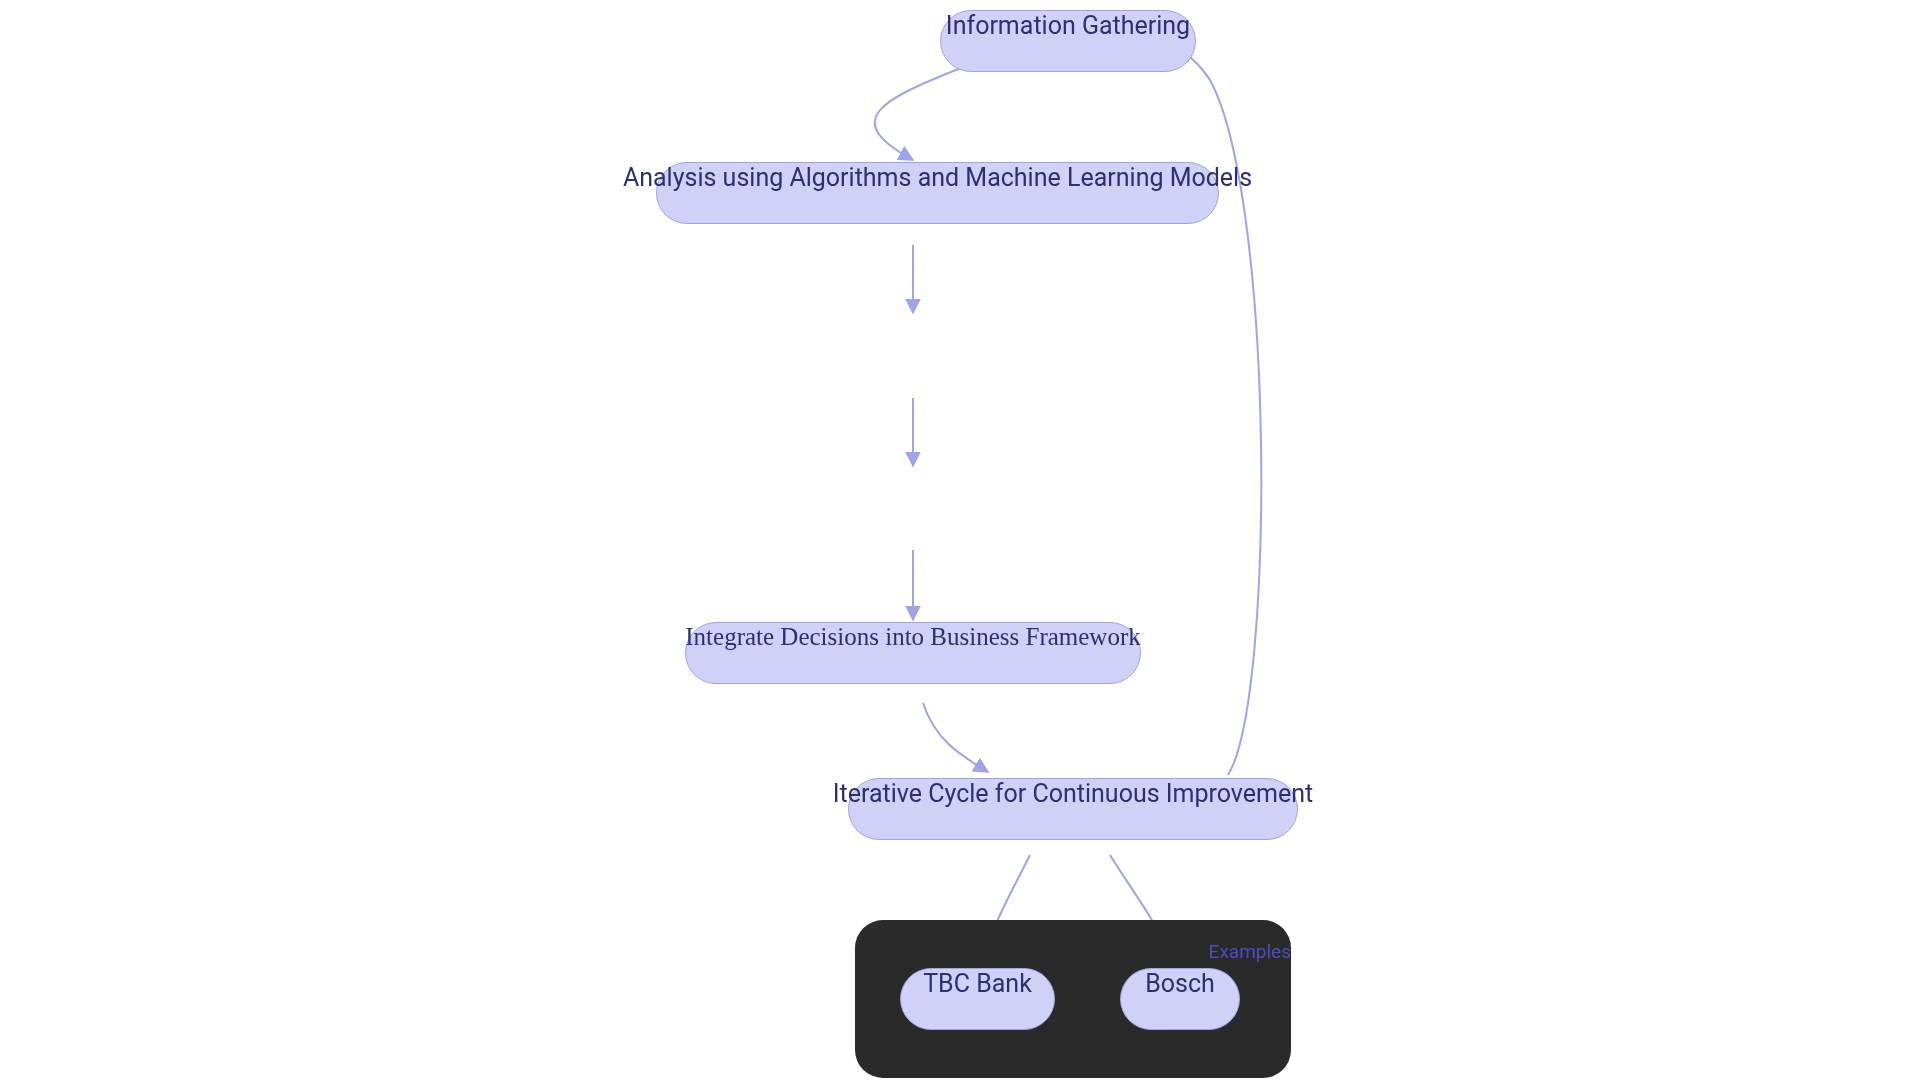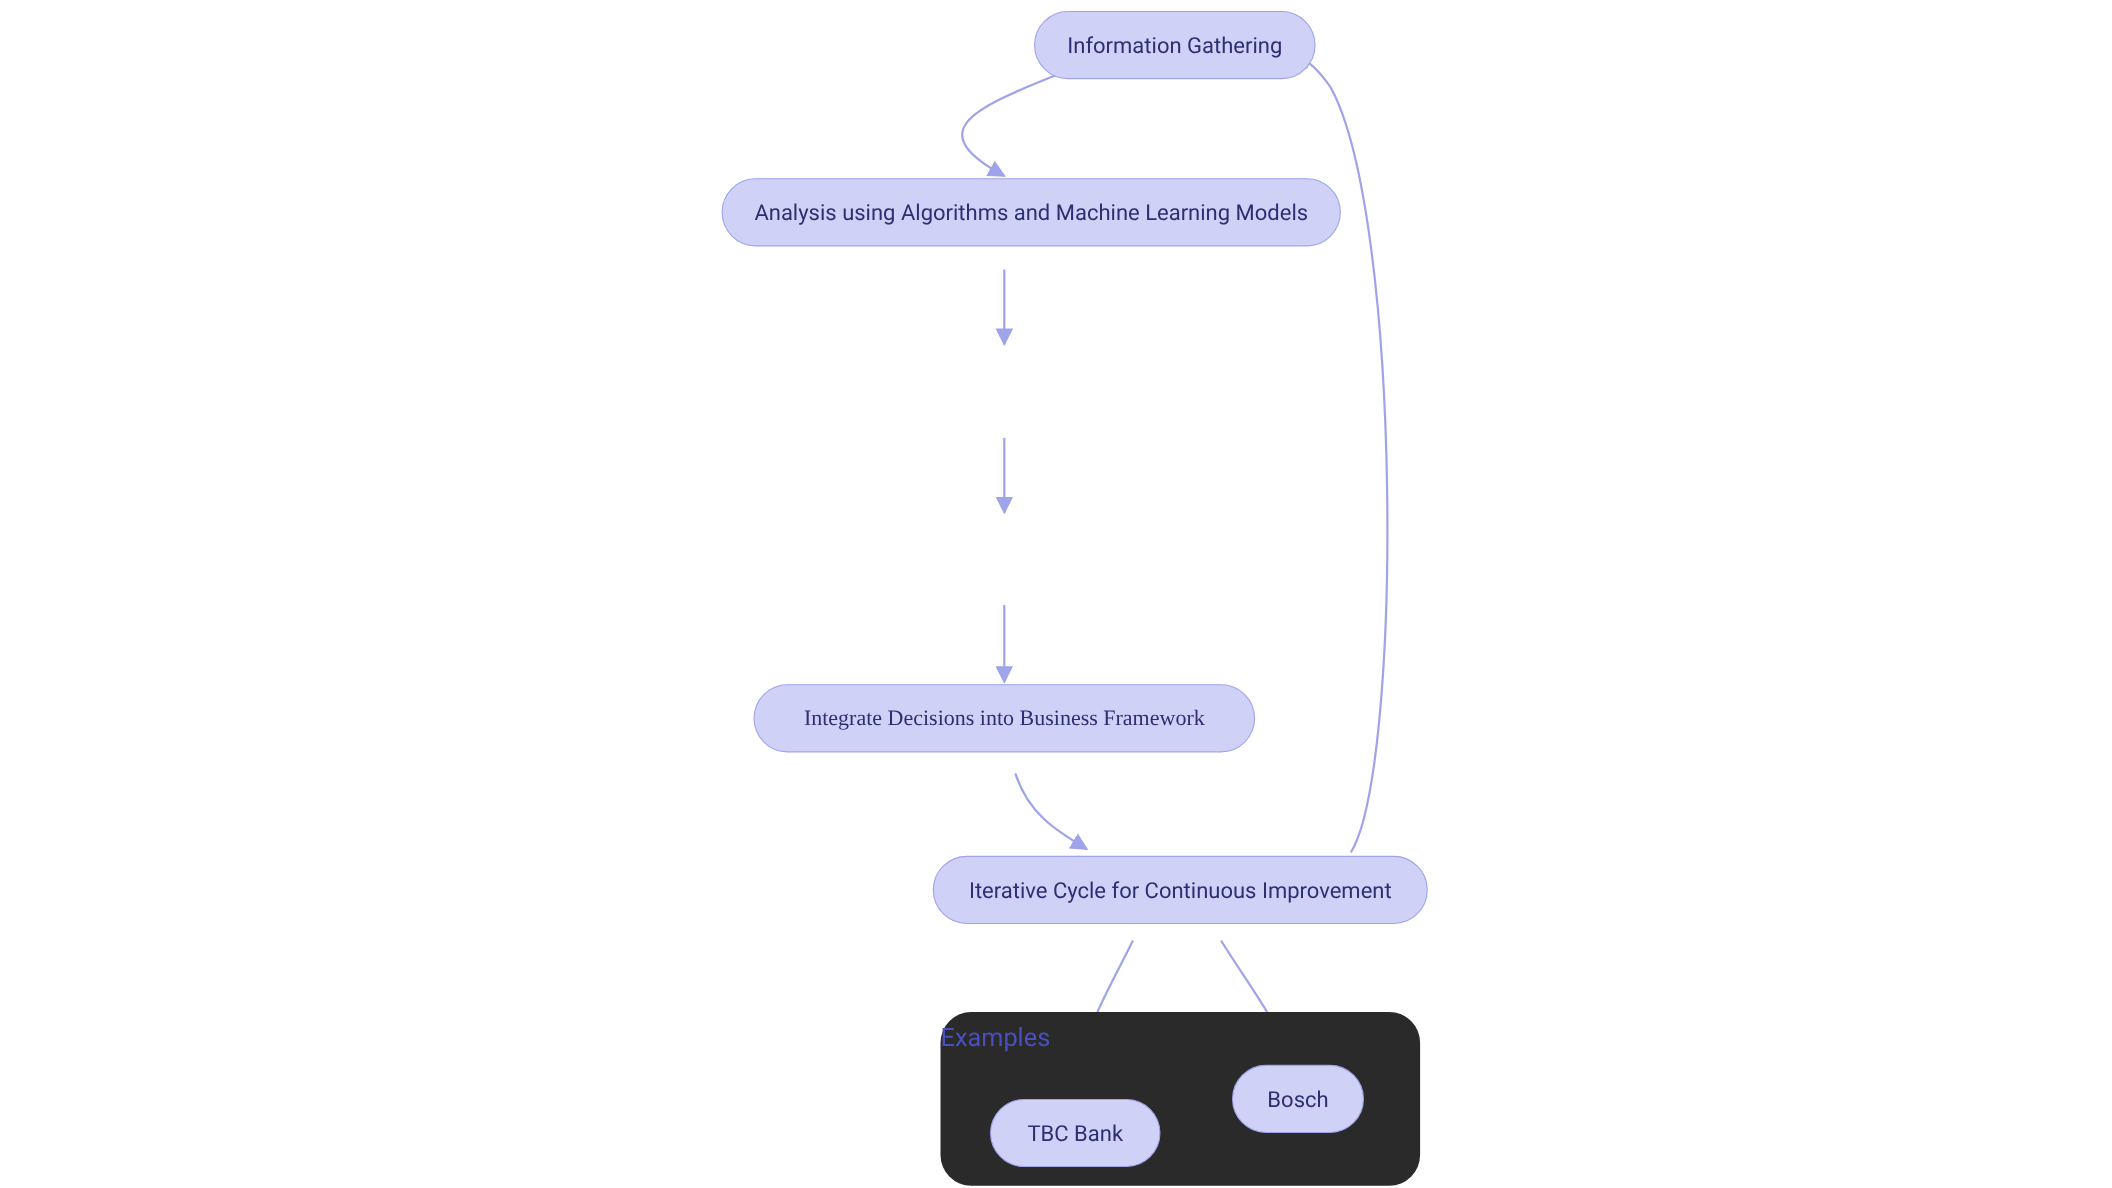--- a/index.html
+++ b/index.html
@@ -22,42 +22,42 @@
     width: 1920px;
     height: 1080px;
     pointer-events: none;
   }
   .node {
     position: absolute;
     background: #cfd1f7;
     border: 1.5px solid #9ea3ea;
     border-radius: 32px;
     display: flex;
-    align-items: center;
+    align-items: flex-start;
     justify-content: center;
     text-align: center;
     color: #2c2f72;
-    font-size: 20px;
+    font-size: 25px;
     padding: 0 28px;
     box-sizing: border-box;
     white-space: nowrap;
   }
   .group {
     position: absolute;
     background: #2a2a2a;
     border-radius: 28px;
     box-sizing: border-box;
   }
   .group-label {
     position: absolute;
     color: #4a4fbf;
-    font-size: 23px;
-    text-align: left;
+    font-size: 19px;
+    text-align: right;
     width: 100%;
-    top: 10px;
+    top: 20px;
   }
 </style>
 </head>
 <body>
 
 <div class="canvas">
 
   <svg class="edges">
     <defs>
       <marker id="arrow" viewBox="0 0 10 10" refX="9" refY="5" markerWidth="8" markerHeight="8" orient="auto-start-reverse">
@@ -97,21 +97,21 @@
   </div>
 
   <div class="node" style="left:848px; top:778px; width:450px; height:62px;">
     <span>Iterative Cycle for Continuous Improvement</span>
   </div>
 
   <div class="group" style="left:855px; top:920px; width:436px; height:158px;">
     <div class="group-label">Examples</div>
   </div>
 
-  <div class="node" style="left:900px; top:968px; width:155px; height:62px;margin-top:31px;">
+  <div class="node" style="left:900px; top:968px; width:155px; height:62px;">
     <span>TBC Bank</span>
   </div>
 
   <div class="node" style="left:1120px; top:968px; width:120px; height:62px;">
     <span>Bosch</span>
   </div>
 
 </div>
 
 </body></html>

